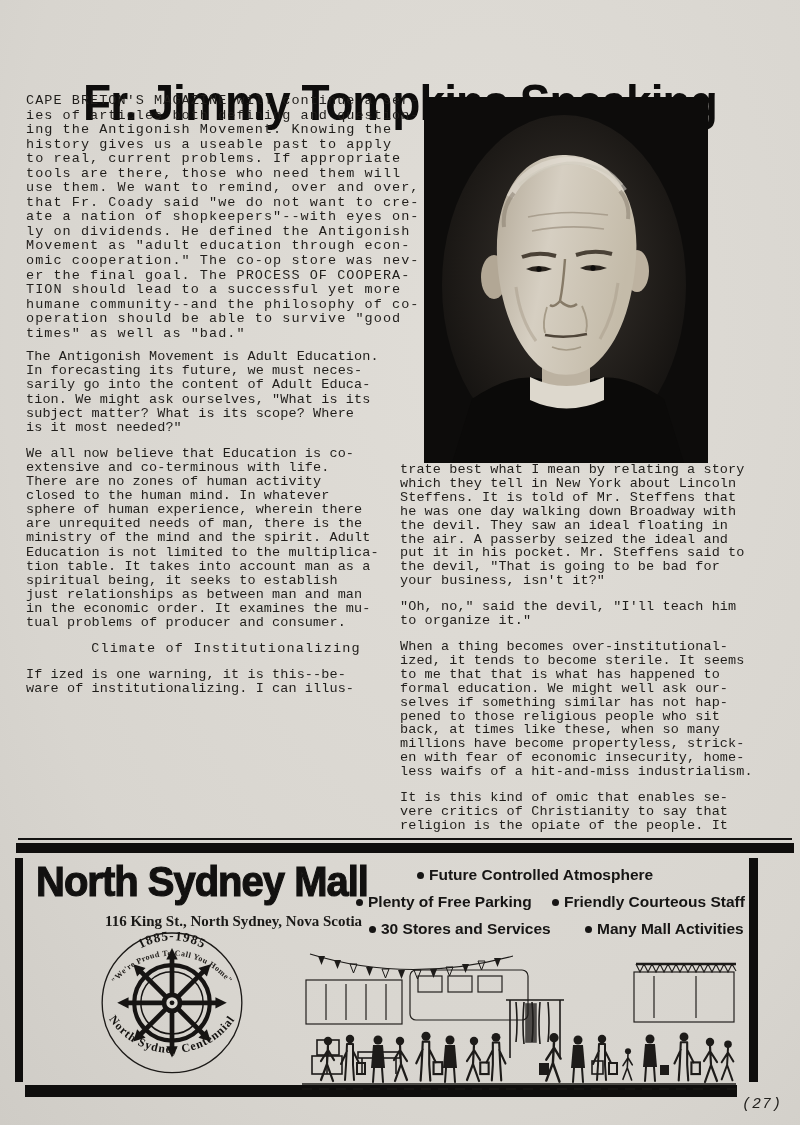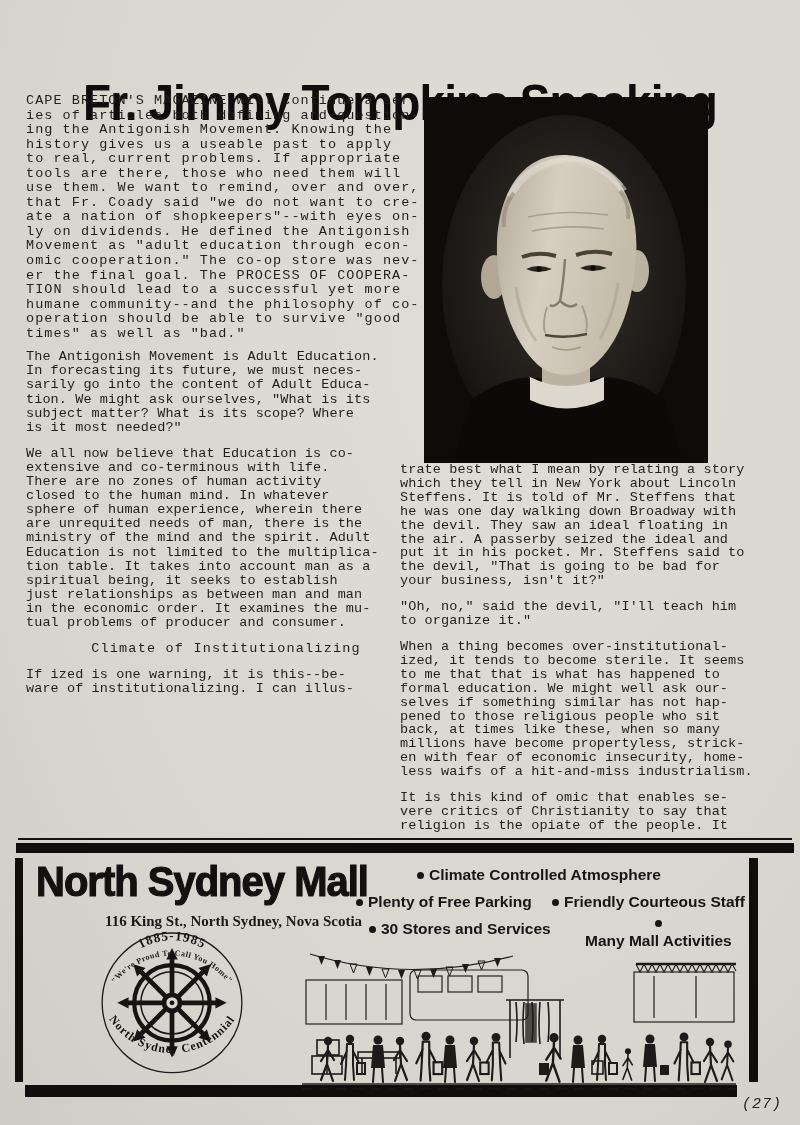--- a/index.html
+++ b/index.html
@@ -56,21 +56,21 @@
   .bullet{
     position:absolute;display:flex;align-items:center;gap:5px;
     font-family:"Liberation Sans","DejaVu Sans",sans-serif;
     font-weight:bold;font-size:15.5px;color:#161514;white-space:nowrap;
   }
   .bullet .dot{width:7px;height:7px;border-radius:50%;background:#161514;flex:0 0 auto;}
   .b0{left:417px;top:866px;}
   .b1{left:356px;top:893px;}
   .b2{left:552px;top:893px;}
   .b3{left:369px;top:920px;}
-  .b4{left:585px;top:920px;flex-direction:column;}
+  .b4{left:585px;top:920px;}
   .centennial-logo{position:absolute;left:76px;top:916px;width:192px;height:168px;}
   .crowd{position:absolute;left:298px;top:942px;width:442px;height:152px;}
   
   .page-number{
     position:absolute;left:742px;top:1096px;font-size:15px;letter-spacing:1px;color:#23211e;font-style:italic;
   }
 </style>
 </head>
 <body>
 
@@ -204,21 +204,21 @@
   <div class="rule-thick"></div>
   <div class="ad-bar-left"></div>
   <div class="ad-bar-right"></div>
   <div class="ad-bottom-bar"></div>
 
   <div class="ad-name">North Sydney Mall</div>
   <div class="ad-address">116 King St., North Sydney, Nova Scotia</div>
 
   <div class="bullet b0">
     <span class="dot"></span>
-    <span>Climate Controlled Atmosphere</span>
+    <span>Future Controlled Atmosphere</span>
   </div>
   <div class="bullet b1">
     <span class="dot"></span>
     <span>Plenty of Free Parking</span>
   </div>
   <div class="bullet b2">
     <span class="dot"></span>
     <span>Friendly Courteous Staff</span>
   </div>
   <div class="bullet b3">

